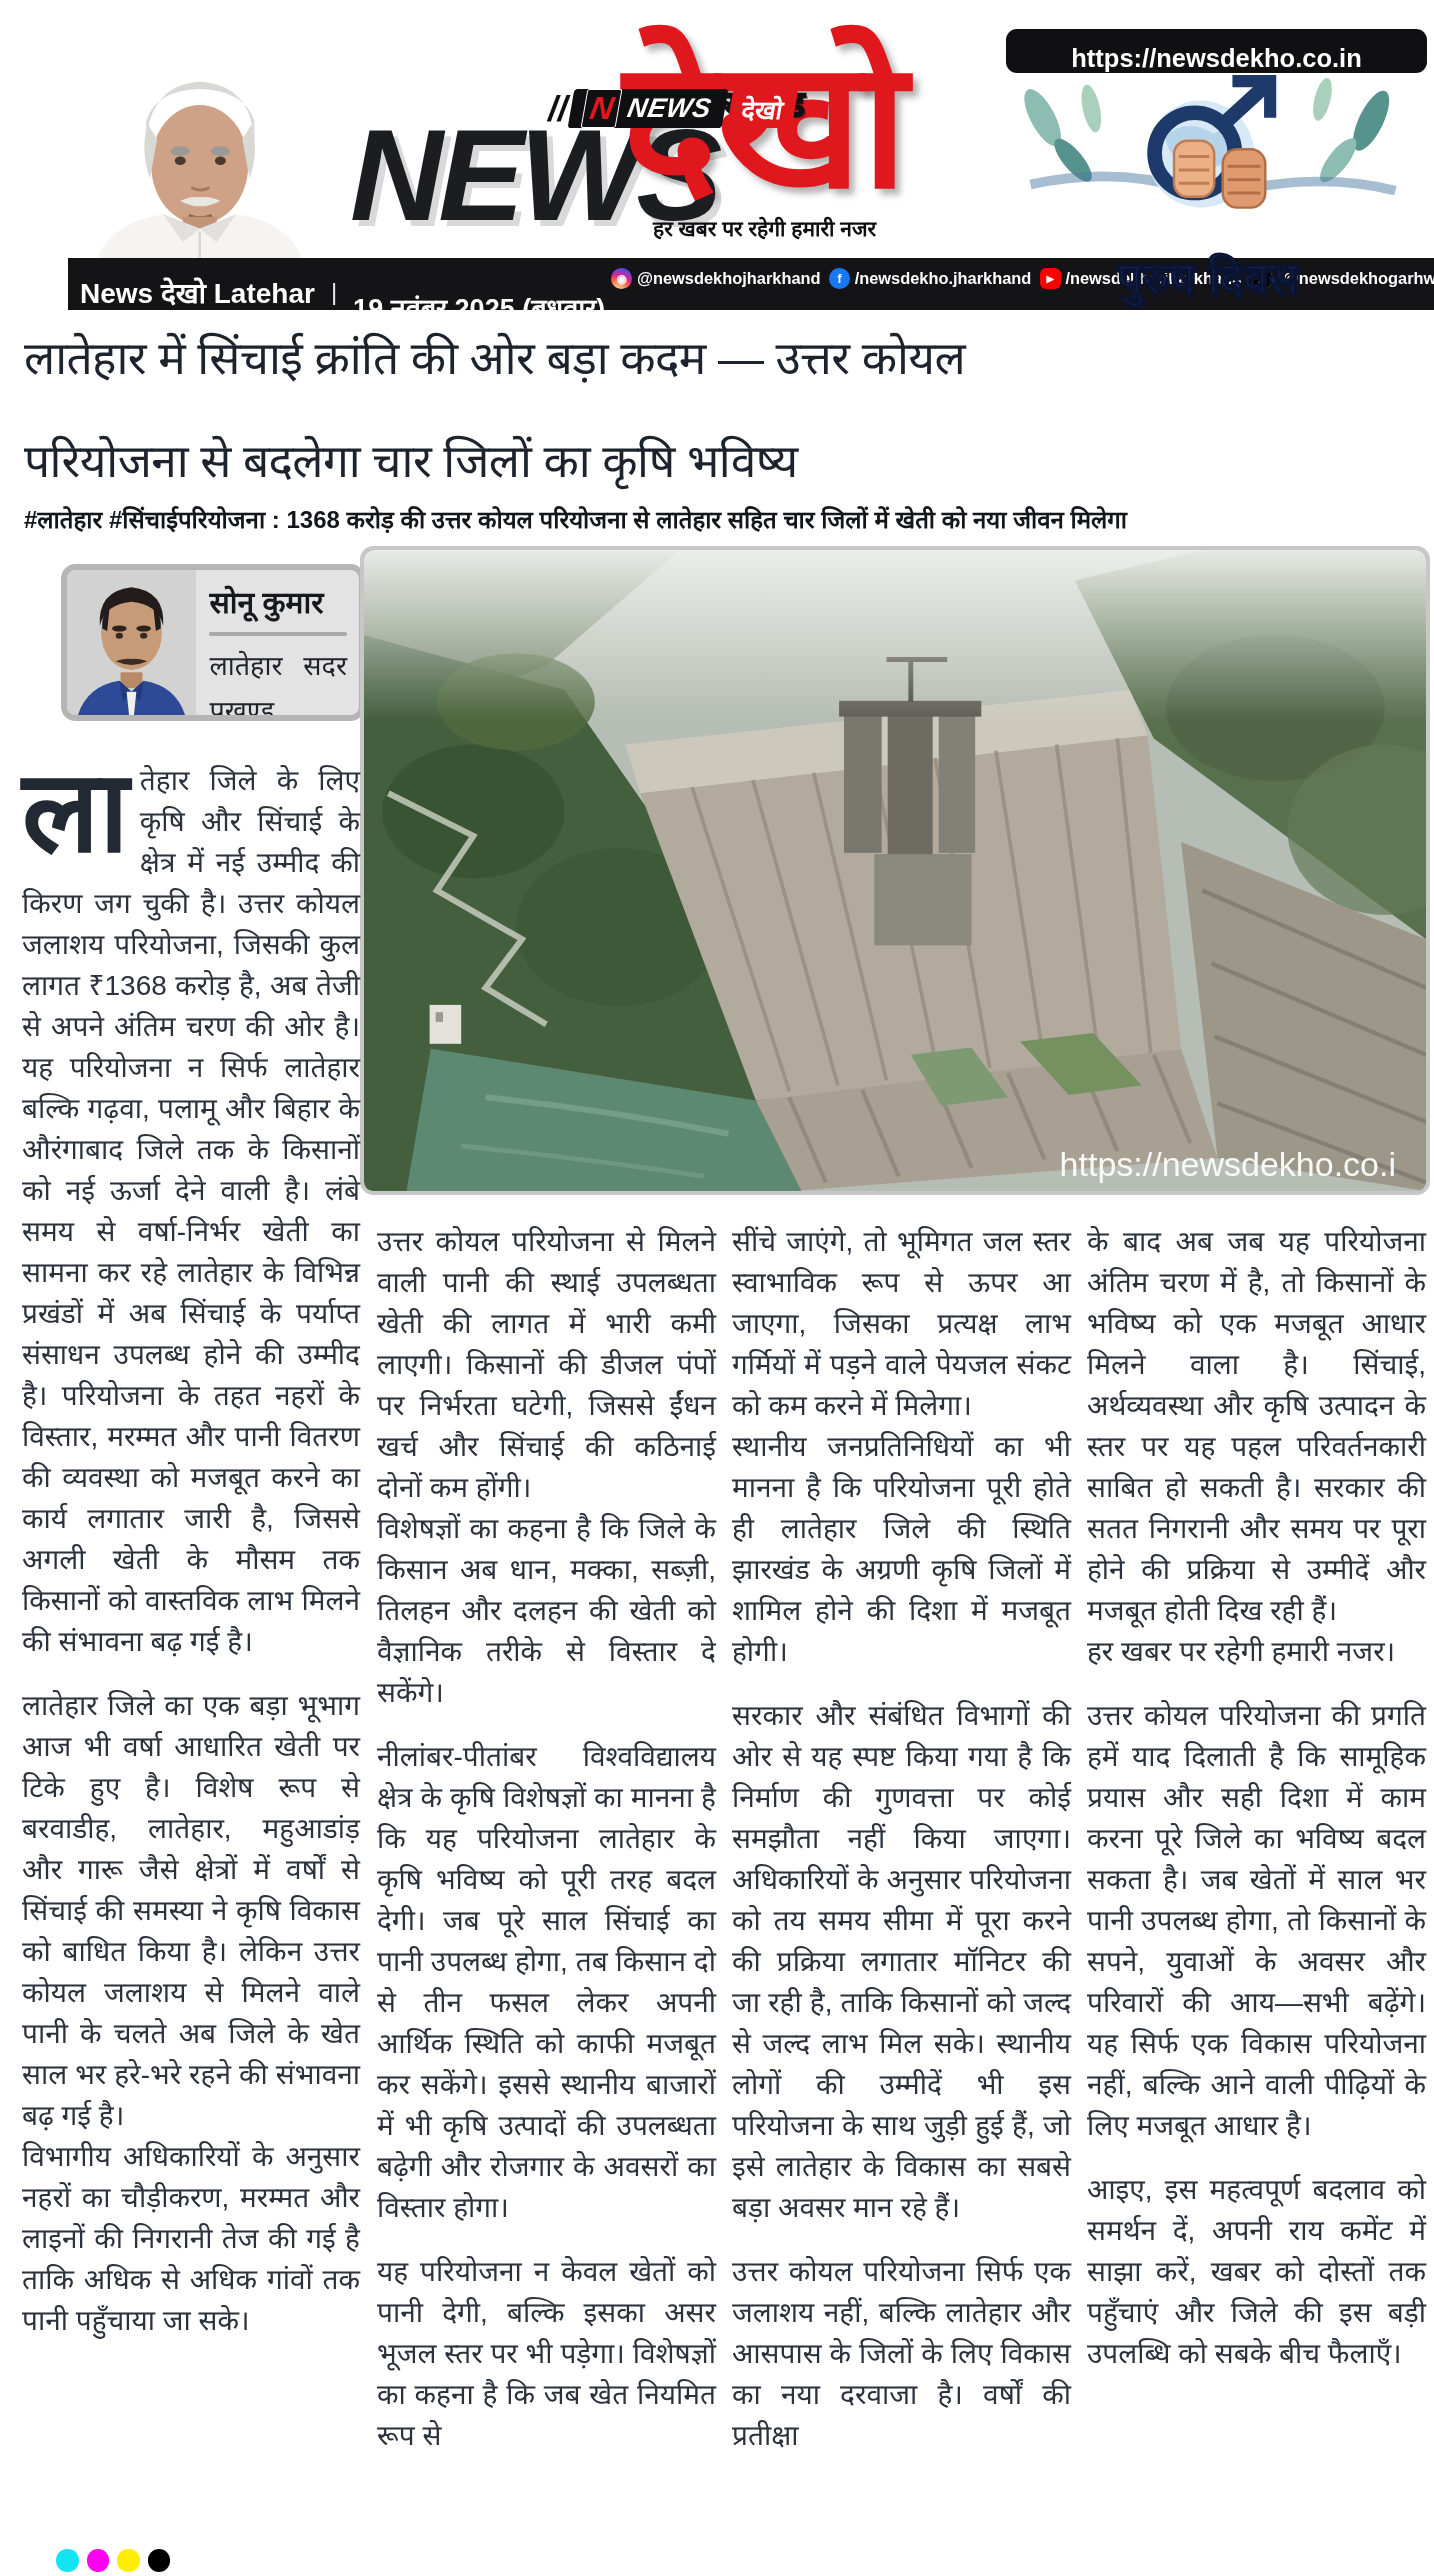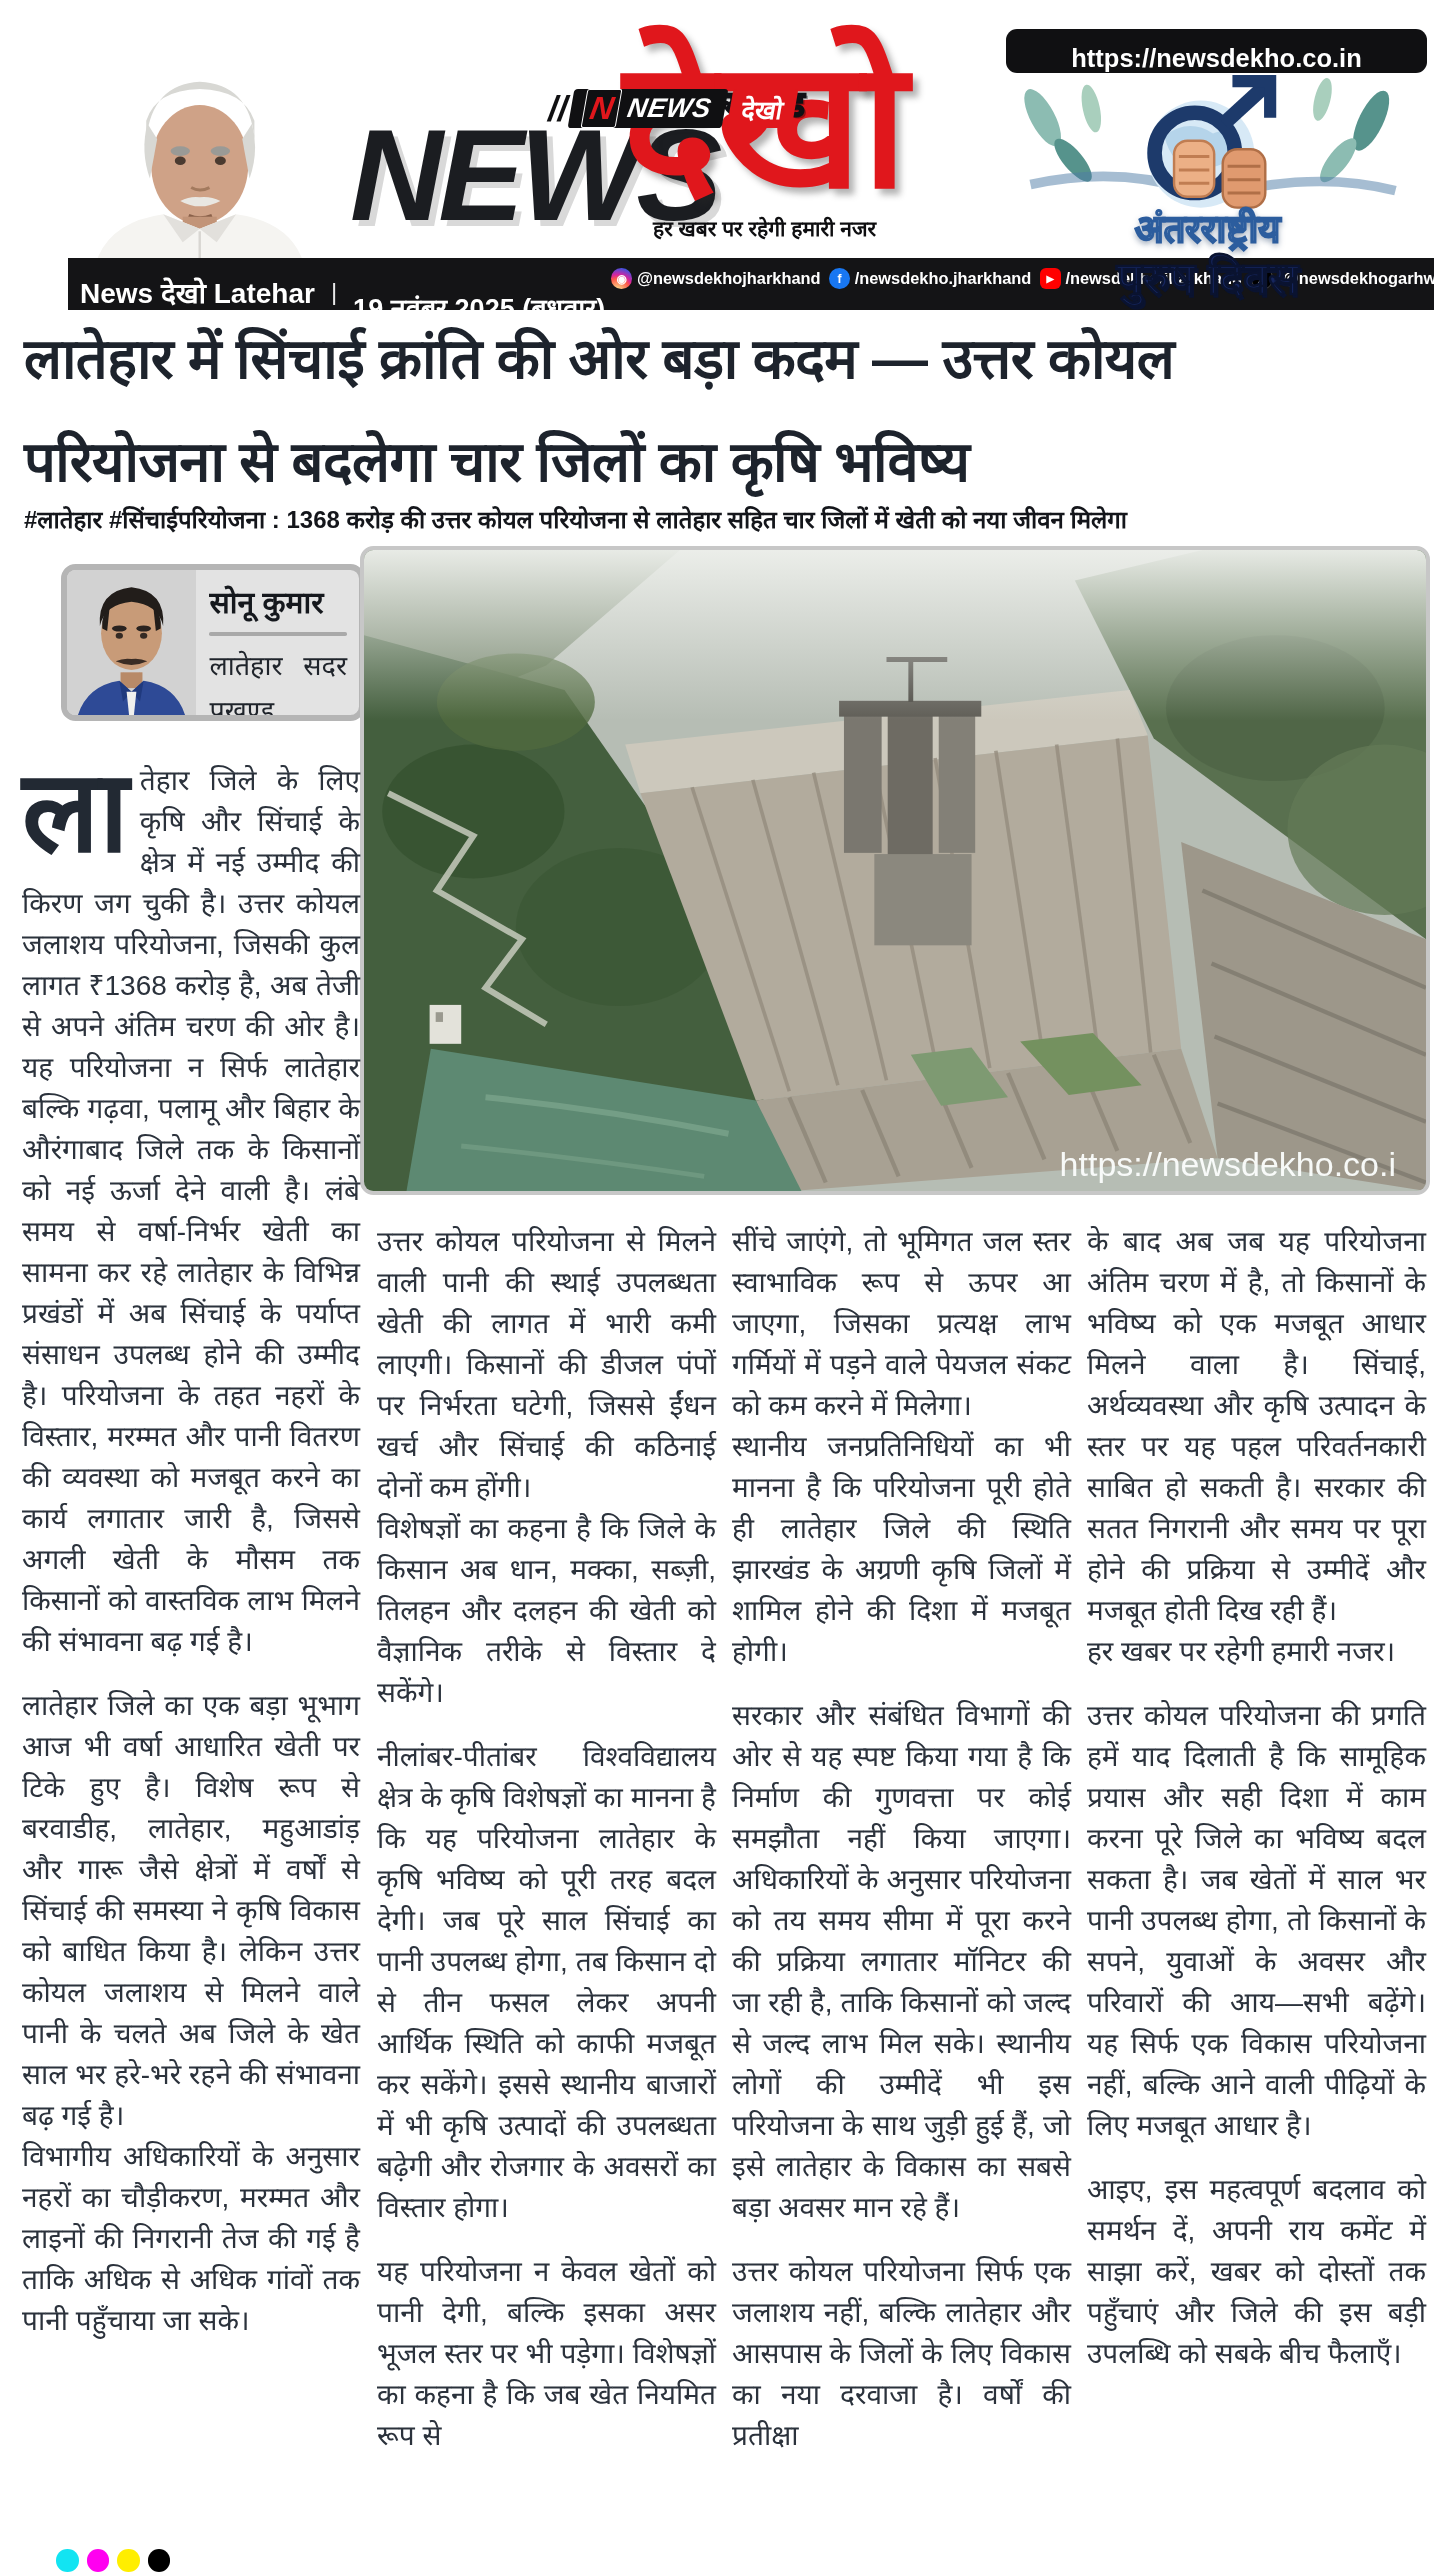--- a/index.html
+++ b/index.html
@@ -48,21 +48,21 @@
   .soc .lbl{color:#fff;font-size:16.4px;font-weight:700;}
   .sic{width:20.7px;height:20.7px;border-radius:50%;display:flex;align-items:center;justify-content:center;
     color:#fff;font-size:12px;font-weight:900;flex:0 0 auto;}
   .sic.ig{background:radial-gradient(circle at 30% 110%,#fdf497 0%,#fd5949 45%,#d6249f 60%,#285AEB 90%);}
   .sic.fb{background:#1877f2;}
   .sic.yt{background:#ff0000;border-radius:6px;font-size:9.7px;}
   .sic.x{background:#000;border:1.2px solid #444;}
 
   
   #headline{left:24px;top:307px;width:1395px;z-index:2;}
-  #headline .hl{font-size:56px;line-height:103px;font-weight:700;color:#1d232c;letter-spacing:-0.6px;}
+  #headline .hl{font-size:46px;line-height:103px;font-weight:400;color:#1d232c;letter-spacing:-0.6px;}
   #subhead{left:24px;top:502px;width:1404px;font-size:24px;font-weight:700;color:#14161b;white-space:nowrap;}
 
   
   #author{left:61px;top:564px;width:304px;height:157px;border:6px solid #b5b5b5;border-radius:14.6px;
     background:#e3e3e3;display:flex;overflow:hidden;box-sizing:border-box;}
   #author .photo{width:129px;height:100%;flex:0 0 auto;background:#d5d5d5;}
   #author .meta{flex:1;padding:11px 12px 0 13.4px;}
   #author .name{font-size:30px;font-weight:700;color:#15181d;}
   #author .rule{height:4.3px;background:#a9a9a9;margin:9.7px 0 8.5px 0;border-radius:1.8px;}
   #author .loc{font-size:27px;color:#1f242b;line-height:45px;text-align:justify;text-align-last:justify;}
@@ -151,21 +151,20 @@
         <line x1="378" y1="80" x2="452" y2="12"></line>
         <path d="M392,10 L454,10 L454,70" stroke-width="20"></path>
       </g>
       <g>
         <rect x="296" y="108" width="66" height="92" rx="22" fill="#ecb086" stroke="#c07d52" stroke-width="4"></rect>
         <rect x="376" y="122" width="70" height="96" rx="24" fill="#e09a6f" stroke="#b06f47" stroke-width="4"></rect>
         <path d="M304,134 h50 M304,156 h50 M304,178 h50" stroke="#c07d52" stroke-width="5"></path>
         <path d="M384,150 h54 M384,172 h54 M384,194 h54" stroke="#b06f47" stroke-width="5"></path>
       </g>
     </svg>
-    <div class="t1">अंतरराष्ट्रीय</div>
     <div class="t2">पुरुष दिवस</div>
   </div>
 
   <div class="abs" id="topbar">
     <div class="left">
       <span class="brand">News देखो Latehar</span>
       <span class="sep">|</span>
       <span class="date">19 नवंबर 2025 (बुधवार)</span>
     </div>
     <div id="socials">

